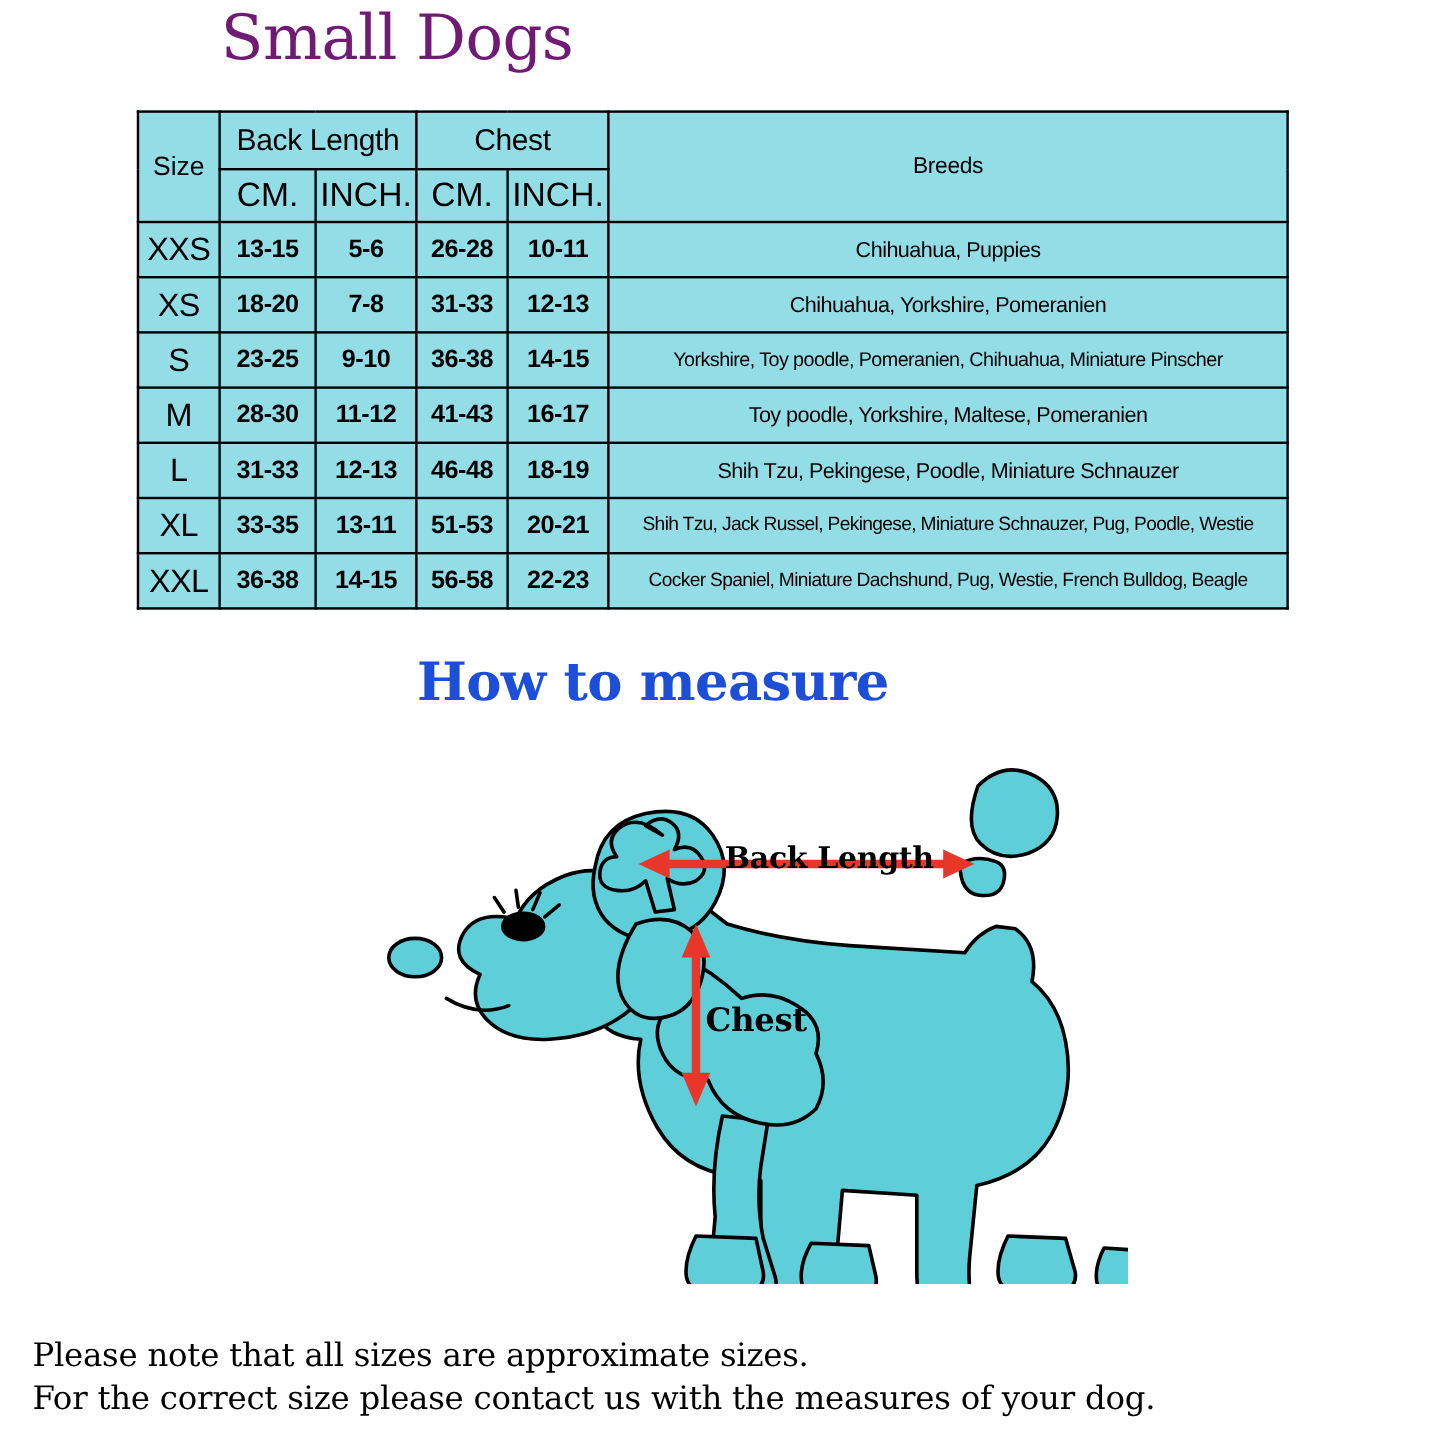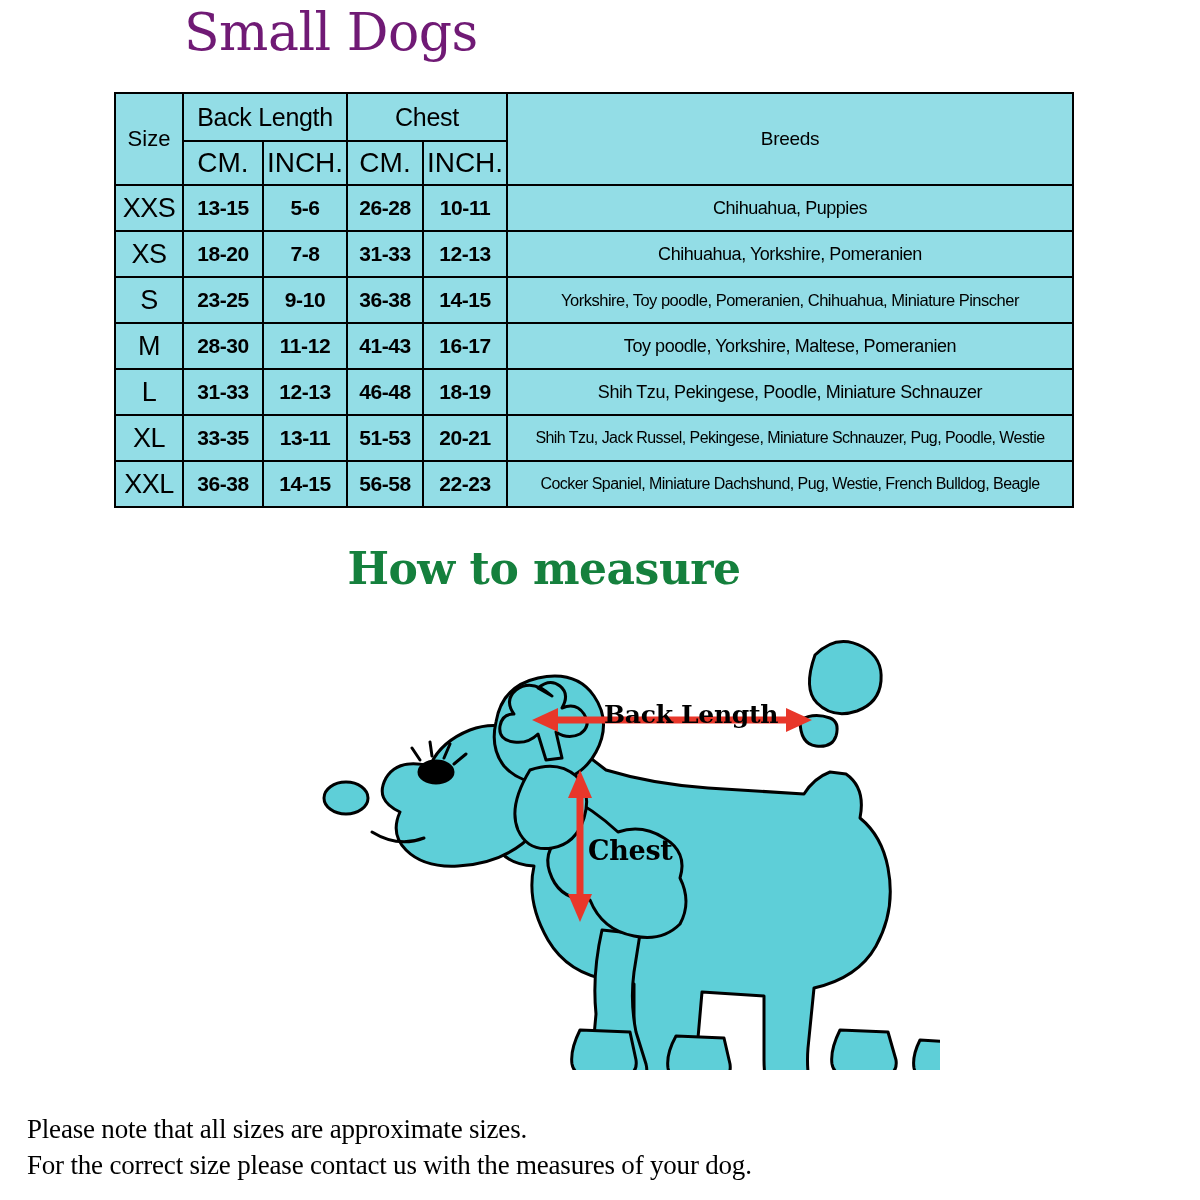--- a/index.html
+++ b/index.html
@@ -116,21 +116,21 @@
   
   .measure-title {
     position: absolute;
     left: 0;
     top: 543px;
     width: 1088px;
     text-align: center;
     font-family: "DejaVu Serif", serif;
     font-weight: bold;
     font-size: 44px;
-    color: #15803d;
+    color: #1d4ed8;
     letter-spacing: -0.5px;
   }
 
   .dog-area {
     position: absolute;
     left: 280px;
     top: 600px;
     width: 660px;
     height: 470px;
   }
@@ -162,21 +162,21 @@
     position: absolute;
     left: 27px;
     top: 1112px;
     width: 1160px;
     font-family: "DejaVu Serif", serif;
     font-size: 27px;
     color: #000000;
     line-height: 1.32;
     letter-spacing: -0.2px;
   }
-  .note div { white-space: nowrap; font-family: Liberation Serif, serif; }
+  .note div { white-space: nowrap; }
 </style>
 </head>
 <body>
 
 <div class="page">
 
   <div class="main-title">Small Dogs</div>
 
   <div class="size-table-wrap">
     <table class="size-table">

